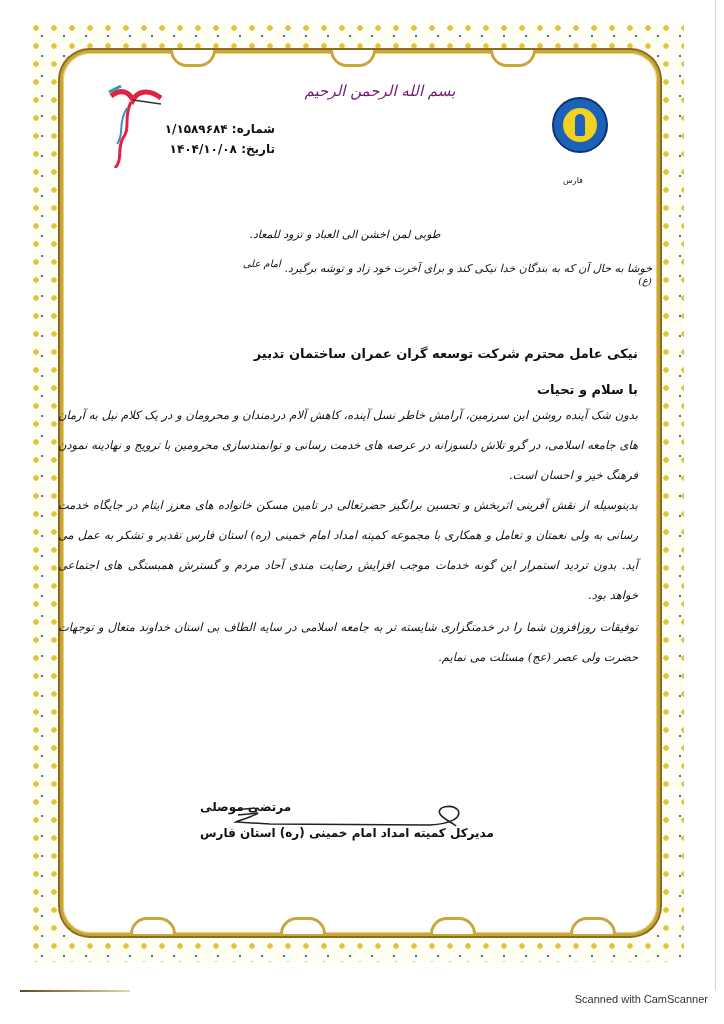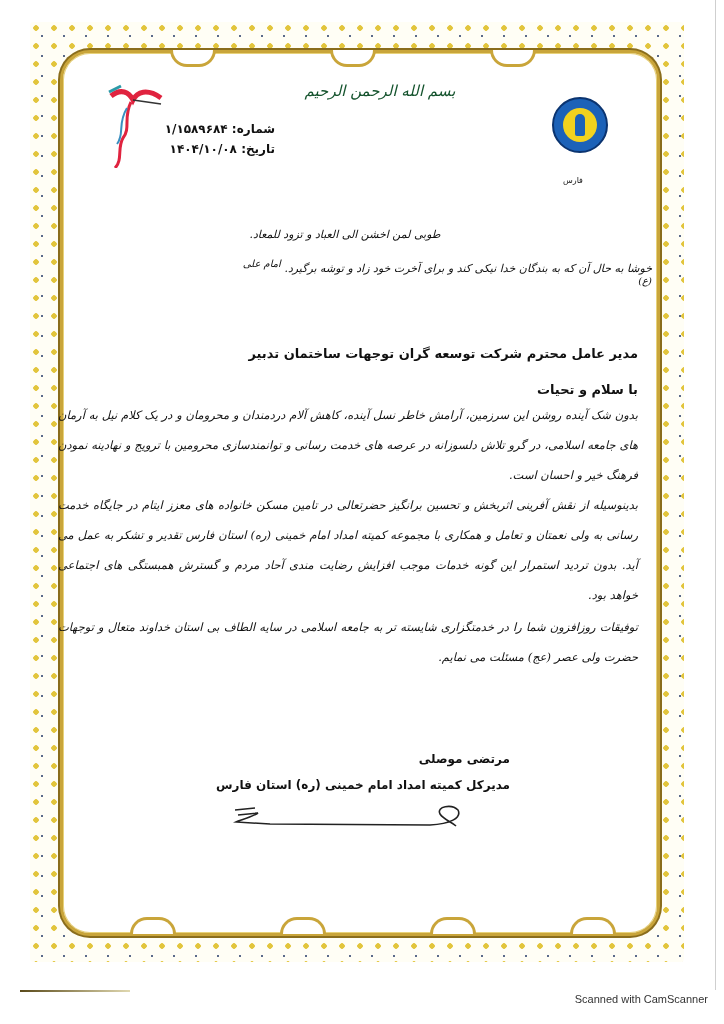--- a/index.html
+++ b/index.html
@@ -39,21 +39,21 @@
   }
   .logo-inner { width: 34px; height: 34px; border-radius: 50%; background: #f2d21e; position: relative; }
   .logo-inner::after {
     content: ""; position: absolute; left: 12px; top: 6px; width: 10px; height: 22px;
     background: #1c62b8; border-radius: 5px 5px 2px 2px;
   }
   .logo-caption { position: absolute; left: 563px; top: 176px; font-size: 8px; direction: rtl; }
 
   .bismillah {
     position: absolute; left: 280px; top: 82px; width: 200px; text-align: center;
-    font-family: "DejaVu Serif", serif; font-size: 15px; font-style: italic; direction: rtl; color: #14532d;
+    font-family: "DejaVu Serif", serif; font-size: 15px; font-style: italic; direction: rtl; color: #701a75;
   }
 
   .ribbon { position: absolute; left: 103px; top: 78px; width: 60px; height: 90px; }
   .meta-number, .meta-date {
     position: absolute; left: 105px; font-size: 12px; font-weight: bold; direction: rtl; text-align: right;
     width: 170px;
   }
   .meta-number { top: 122px; }
   .meta-date { top: 142px; }
 
@@ -75,21 +75,21 @@
 
   .para {
     position: absolute; right: 86px; width: 580px; direction: rtl; text-align: justify; text-align-last: right;
     font-family: "DejaVu Serif", serif; font-style: italic; font-size: 11.5px; line-height: 30px;
   }
   .p1 { top: 400px; }
   .p2 { top: 490px; }
   .p3 { top: 612px; }
 
   .signer {
-    position: absolute; left: 200px; width: 310px; text-align: right; direction: rtl; font-weight: bold; font-size: 12px;
+    position: absolute; left: 200px; width: 310px; text-align: left; direction: rtl; font-weight: bold; font-size: 12px; margin-top: 48px;
   }
   .signer-name { top: 752px; }
   .signer-title { top: 778px; }
   .signature { position: absolute; left: 230px; top: 800px; width: 250px; height: 30px; }
 
   .scanner {
     position: absolute; right: 16px; top: 993px; font-size: 11px; color: #333;
     font-family: "Liberation Sans", sans-serif;
   }
   .scan-line { position: absolute; left: 20px; top: 990px; width: 110px; height: 2px; background: linear-gradient(90deg, #5a4a1a, #e0d8b0); }
@@ -134,21 +134,21 @@
     <div class="logo-inner"></div>
   </div>
   <div class="logo-caption">فارس</div>
 
   <div class="hadith">طوبی لمن اخشن الی العباد و تزود للمعاد.</div>
   <div class="quote">
     <span>خوشا به حال آن که به بندگان خدا نیکی کند و برای آخرت خود زاد و توشه برگیرد.</span>
     <span class="src">امام علی (ع)</span>
   </div>
 
-  <div class="addr addr2">مدیر عامل محترم شرکت توسعه گران توجهات ساختمان تدبیر</div>
+  <div class="addr addr2">نیکی عامل محترم شرکت توسعه گران عمران ساختمان تدبیر</div>
   <div class="addr addr3">با سلام و تحیات</div>
 
   <div class="para p2">بدینوسیله از نقش آفرینی اثربخش و تحسین برانگیز حضرتعالی در تامین مسکن خانواده های معزز ایتام در جایگاه خدمت رسانی به ولی نعمتان و تعامل و همکاری با مجموعه کمیته امداد امام خمینی (ره) استان فارس تقدیر و تشکر به عمل می آید. بدون تردید استمرار این گونه خدمات موجب افزایش رضایت مندی آحاد مردم و گسترش همبستگی های اجتماعی خواهد بود.</div>
   <div class="para p1">بدون شک آینده روشن این سرزمین، آرامش خاطر نسل آینده، کاهش آلام دردمندان و محرومان و در یک کلام نیل به آرمان های جامعه اسلامی، در گرو تلاش دلسوزانه در عرصه های خدمت رسانی و توانمندسازی محرومین با ترویج و نهادینه نمودن فرهنگ خیر و احسان است.</div>
   <div class="para p3">توفیقات روزافزون شما را در خدمتگزاری شایسته تر به جامعه اسلامی در سایه الطاف بی استان خداوند متعال و توجهات حضرت ولی عصر (عج) مسئلت می نمایم.</div>
 
   <div class="signer signer-name">مرتضی موصلی</div>
   <div class="signer signer-title">مدیرکل کمیته امداد امام خمینی (ره) استان فارس</div>
   <svg class="signature" viewBox="0 0 250 30">
     <path d="M5 10 L25 8 M8 15 L28 13 C20 18 10 20 6 22 L40 24 L200 25 C220 24 232 18 228 10 C222 4 206 6 210 14 C214 20 222 22 226 26" stroke="#222" stroke-width="1.6" fill="none"></path>

